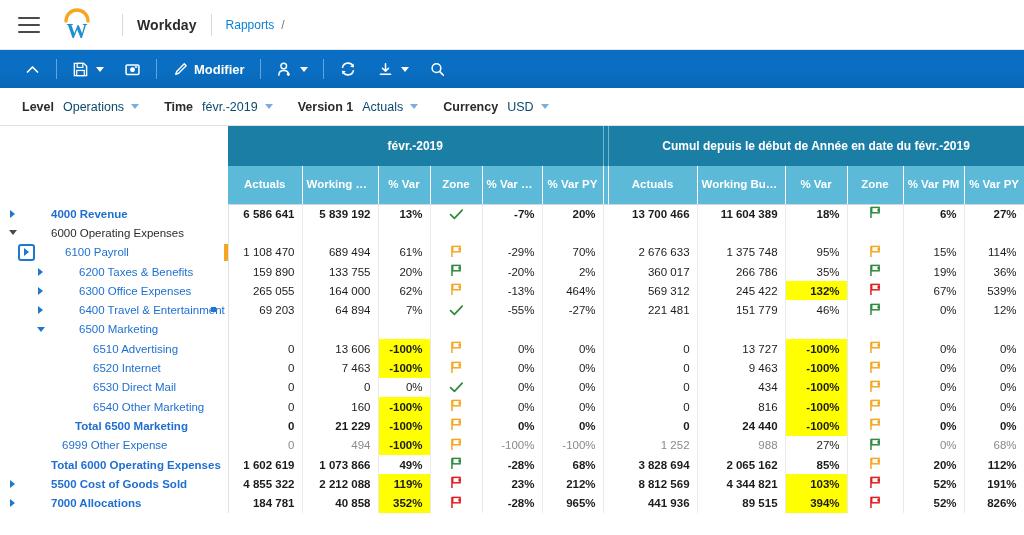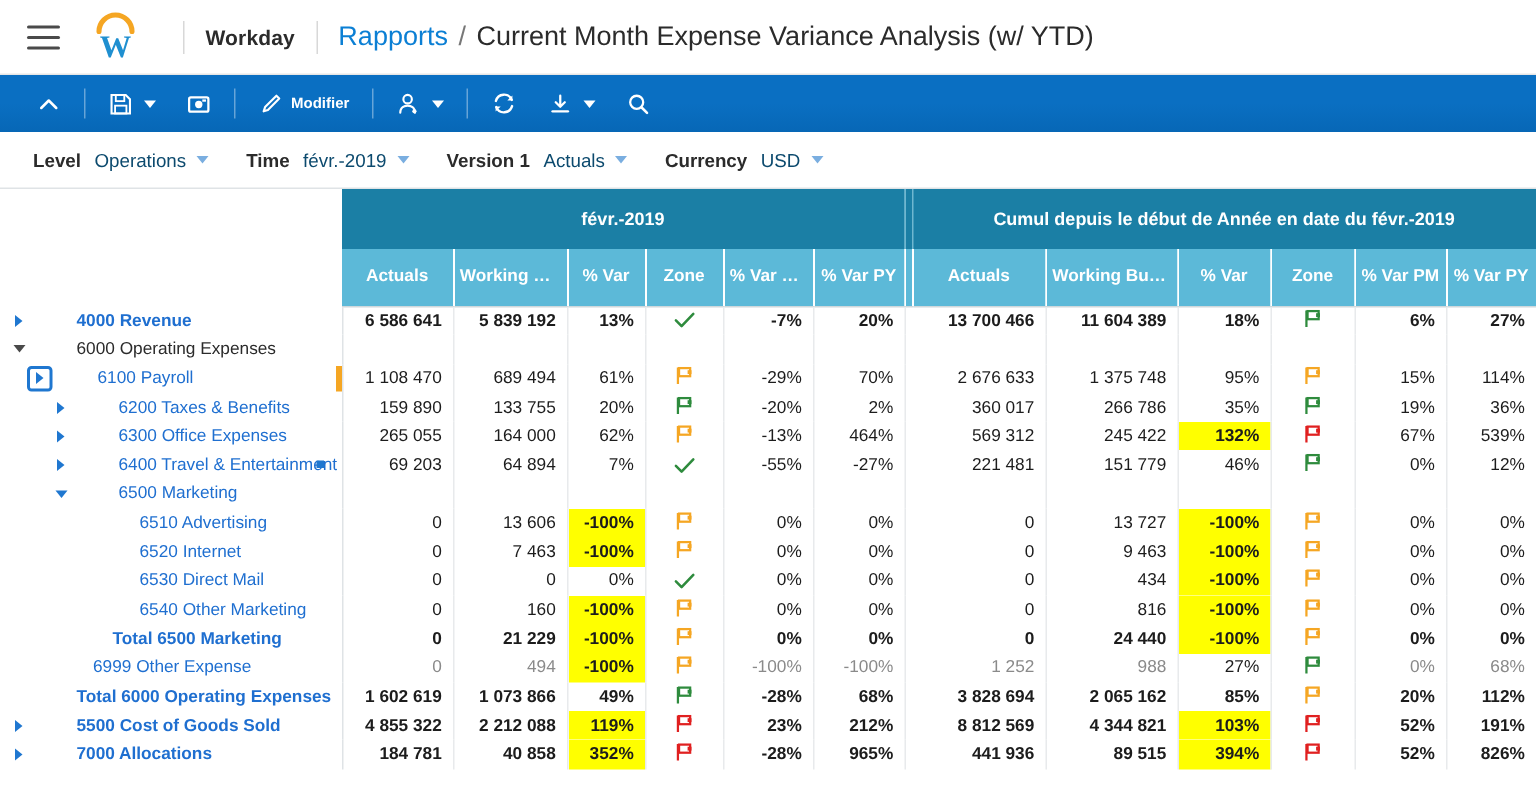--- a/index.html
+++ b/index.html
@@ -31,40 +31,40 @@
 
   .wd-logo { width: 34px; height: 34px; position: relative; margin-right: 14px; }
   .wd-logo svg { display: block; }
 
   .vsep { width: 1px; height: 22px; background: #d8d8d8; margin: 0 14px; }
 
   .brand {
     font-size: 14px; font-weight: bold; color: #2b2b2b;
     letter-spacing: .1px;
   }
-  .crumbs { display: flex; align-items: center; font-size: 18px; }
+  .crumbs { display: flex; align-items: center; font-size: 12px; }
   .crumb-link { color: #0b7fd4; cursor: pointer; }
   .crumb-sep { color: #777; margin: 0 7px; }
   .crumb-current { color: #2b2b2b; }
 
   
   .toolbar {
     height: 38px;
     background: linear-gradient(to bottom, #0a6fc2 0%, #0a6fc2 50%, #0767b6 100%);
     display: flex; align-items: center;
     padding-left: 14px;
     color: #fff;
   }
   .tb-item {
     display: flex; align-items: center;
     height: 38px; padding: 0 10px;
     cursor: pointer;
     gap: 5px;
   }
-  .tb-label { font-size: 10px; font-weight: bold; color:#fff; }
+  .tb-label { font-size: 13px; font-weight: bold; color:#fff; }
   .tb-sep { width: 1px; height: 20px; background: rgba(255,255,255,.38); margin: 0 5px; }
   .tb-icon svg { display: block; }
   .caret-dn {
     width: 0;height: 0;
     border-left: 4.5px solid transparent;
     border-right: 4.5px solid transparent;
     border-top: 5px solid #fff;
     margin-left: 2px;
   }
 
@@ -220,21 +220,20 @@
     </svg>
   </div>
 
   <div class="vsep"></div>
   <div class="brand">Workday</div>
   <div class="vsep"></div>
 
   <div class="crumbs">
     <span class="crumb-link">Rapports</span>
     <span class="crumb-sep">/</span>
-    <span class="crumb-current">Current Month Expense Variance Analysis (w/ YTD)</span>
   </div>
 </div>
 
 <div class="toolbar">
 
   <div class="tb-item">
     <span class="tb-icon">
       <svg width="17" height="17" viewBox="0 0 17 17">
           <path d="M3.5 11 L8.5 6 L13.5 11" fill="none" stroke="#fff" stroke-width="1.7" stroke-linecap="round" stroke-linejoin="round"></path>
         </svg>

